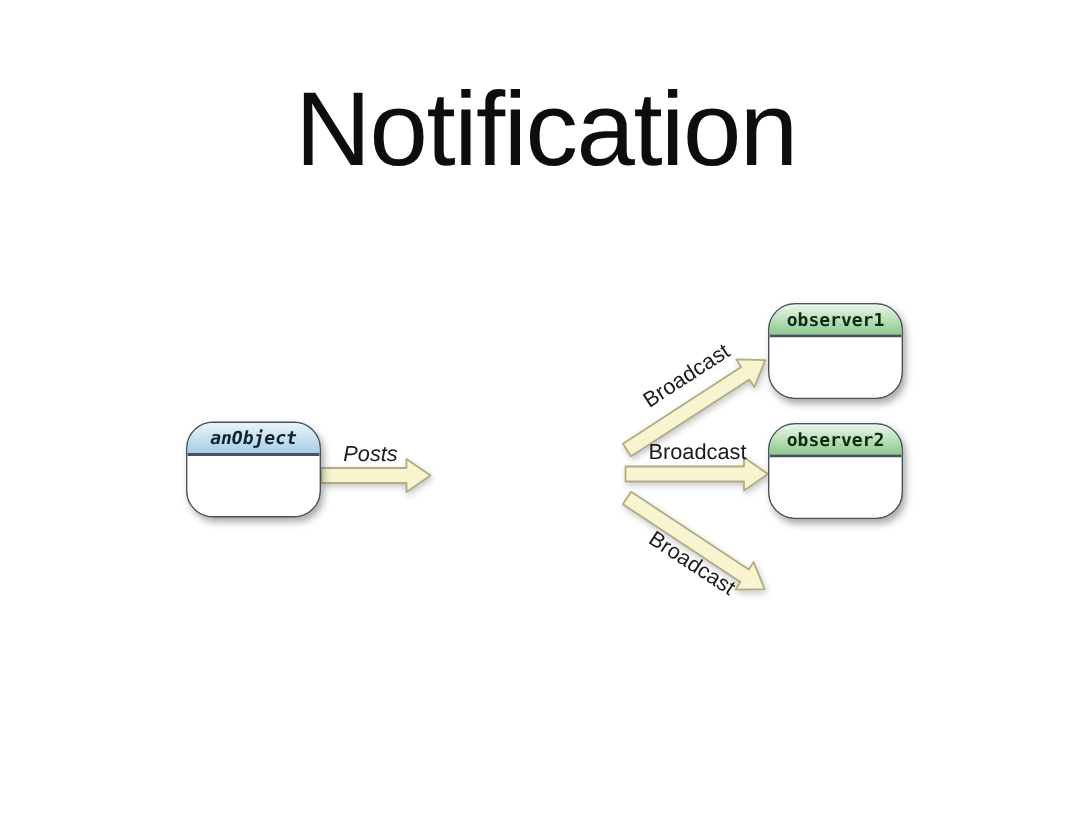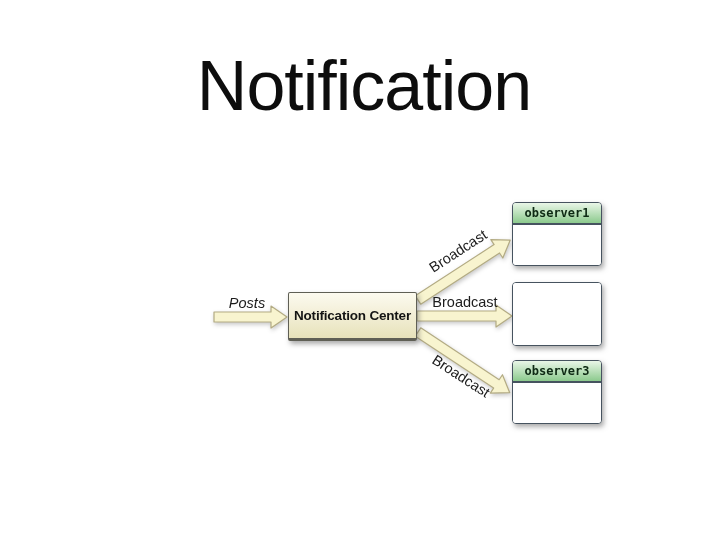--- a/index.html
+++ b/index.html
@@ -45,21 +45,21 @@
     white-space: nowrap;
   }
   .arrow-label.rot-up   { transform: translate(-50%, -50%) rotate(-33deg); }
   .arrow-label.rot-down { transform: translate(-50%, -50%) rotate(33deg); }
 
   
   .uml-box {
     position: absolute;
     width: 90px; height: 64px;
     border: 1.6px solid var(--box-border, #46535f);
-    border-radius: 4px;
+    border-radius: 18px;
     background: #ffffff;
     box-shadow: 2px 3px 5px rgba(90,90,90,0.5);
     overflow: hidden;
     box-sizing: border-box;
   }
   .box-header {
     height: 20px;
     line-height: 20px;
     text-align: center;
     border-bottom: 2px solid var(--box-border, #46535f);
@@ -127,42 +127,42 @@
 
     <g transform="translate(417,316)">
       <polygon class="arrow" points="0,-5 79,-5 79,-11 95,0 79,11 79,5 0,5"></polygon>
     </g>
 
     <g transform="translate(418,332) rotate(33.5)">
       <polygon class="arrow" points="0,-5 94,-5 94,-11 110,0 94,11 94,5 0,5"></polygon>
     </g>
   </svg>
 
+  <div class="uml-box" style="left:124px; top:281px;">
+    <div class="box-header blue">
+      <span>anObject</span>
+    </div>
+    <div class="box-body"></div>
+  </div>
 
   <div class="arrow-label" style="left:247px; top:303px;font-style:italic;">Posts</div>
 
-  <div class="center-box">
-    <span class="center-label">Notification Center</span>
-  </div>
 
   <div class="arrow-label rot-up" style="left:458px; top:251px;">Broadcast</div>
   <div class="arrow-label" style="left:465px; top:302px;">Broadcast</div>
   <div class="arrow-label rot-down" style="left:461px; top:376px;">Broadcast</div>
 
   <div class="uml-box" style="left:512px; top:202px;">
     <div class="box-header green">
       <span>observer1</span>
     </div>
     <div class="box-body"></div>
   </div>
 
   <div class="uml-box" style="left:512px; top:282px;">
-    <div class="box-body"></div>
-  </div>
-
-  <div class="uml-box" style="left:512px; top:360px;">
     <div class="box-header green">
-      <span>observer3</span>
+      <span>observer2</span>
     </div>
     <div class="box-body"></div>
   </div>
 
+
 </div>
 
 </body></html>

